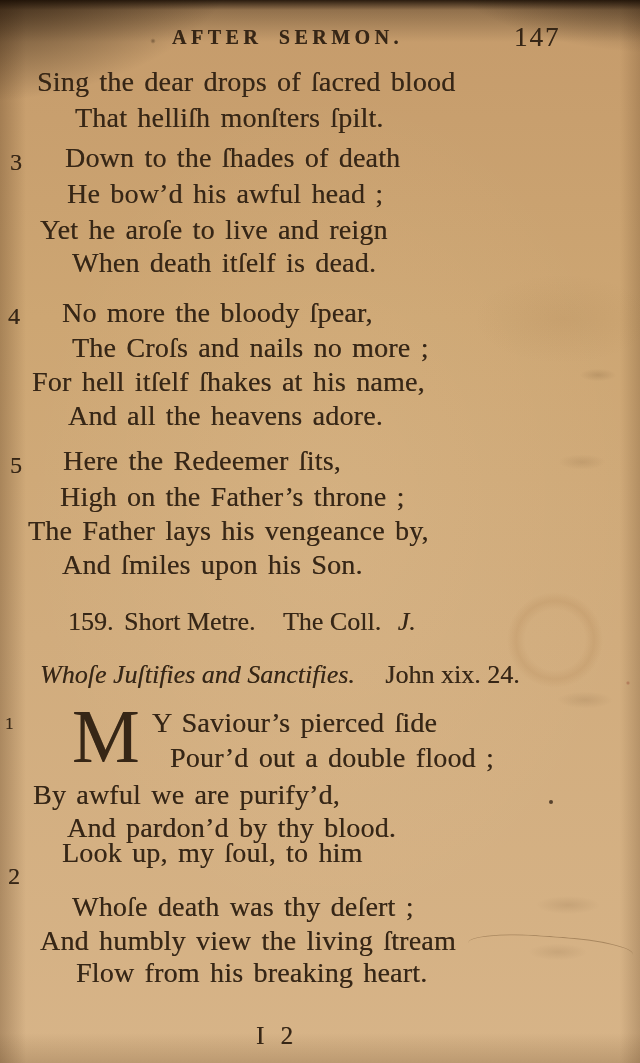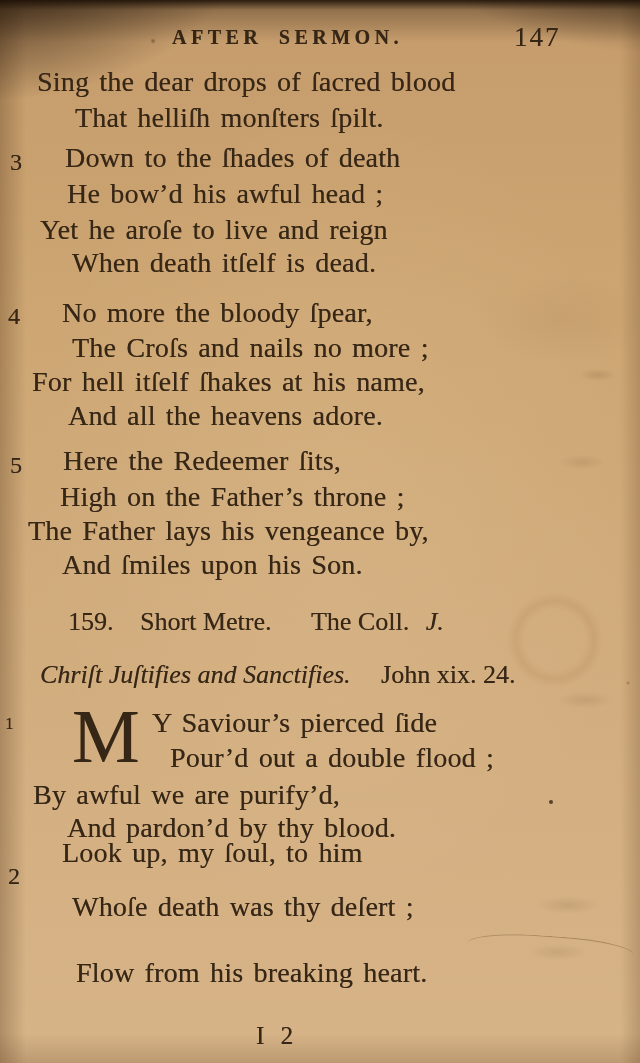--- a/index.html
+++ b/index.html
@@ -73,38 +73,39 @@
   <div class="txt line" style="left:32px;top:366px">For hell itſelf ſhakes at his name,</div>
   <div class="txt line" style="left:68px;top:400px">And all the heavens adore.</div>
 
   <div class="txt vnum" style="left:10px;top:452px">5</div>
   <div class="txt line" style="left:63px;top:445px">Here the Redeemer ſits,</div>
   <div class="txt line" style="left:60px;top:481px">High on the Father’s throne ;</div>
   <div class="txt line" style="left:28px;top:515px">The Father lays his vengeance by,</div>
   <div class="txt line" style="left:62px;top:549px">And ſmiles upon his Son.</div>
 
   <div class="txt heading" style="left:68px;top:607px">
-    <span class="seg" style="margin-right:20px">159.</span>
-    <span class="seg" style="margin-right:33px">Short Metre.</span>
+    <span class="seg" style="margin-right:4px">159.</span>
+    <span class="seg" style="margin-right:21px">Short Metre.</span>
     <span class="seg" style="margin-right:10px">The Coll.</span>
     <span class="seg it">J.</span>
   </div>
 
   <div class="txt heading" style="left:40px;top:660px">
-    <span class="it" style="margin-right:24px">Chriſt Juſtifies and Sanctifies.</span>
+    <span class="it" style="margin-right:24px">Whoſe Juſtifies and Sanctifies.</span>
     <span>John xix. 24.</span>
   </div>
 
   <div class="txt vnum-small" style="left:5px;top:714px">1</div>
   <div class="txt dropcap" style="left:72px;top:706px">M</div>
   <div class="txt line" style="left:152px;top:707px">Y Saviour’s pierced ſide</div>
   <div class="txt line" style="left:170px;top:742px">Pour’d out a double flood ;</div>
   <div class="txt line" style="left:33px;top:779px">By awful we are purify’d,</div>
   <div class="dot" style="left:549px;top:800px"></div>
   <div class="txt line" style="left:67px;top:812px">And pardon’d by thy blood.</div>
 
   <div class="txt vnum" style="left:8px;top:863px">2</div>
   <div class="txt line" style="left:62px;top:837px">Look up, my ſoul, to him</div>
   <div class="txt line" style="left:72px;top:891px">Whoſe death was thy deſert ;</div>
+  <div class="txt line" style="left:40px;top:925px">And humbly view the living ſtream</div>
   <div class="txt line" style="left:76px;top:957px">Flow from his breaking heart.</div>
 
   <div class="txt sig" style="left:256px;top:1006px">I 2</div>
 </div>
 
 </body></html>

